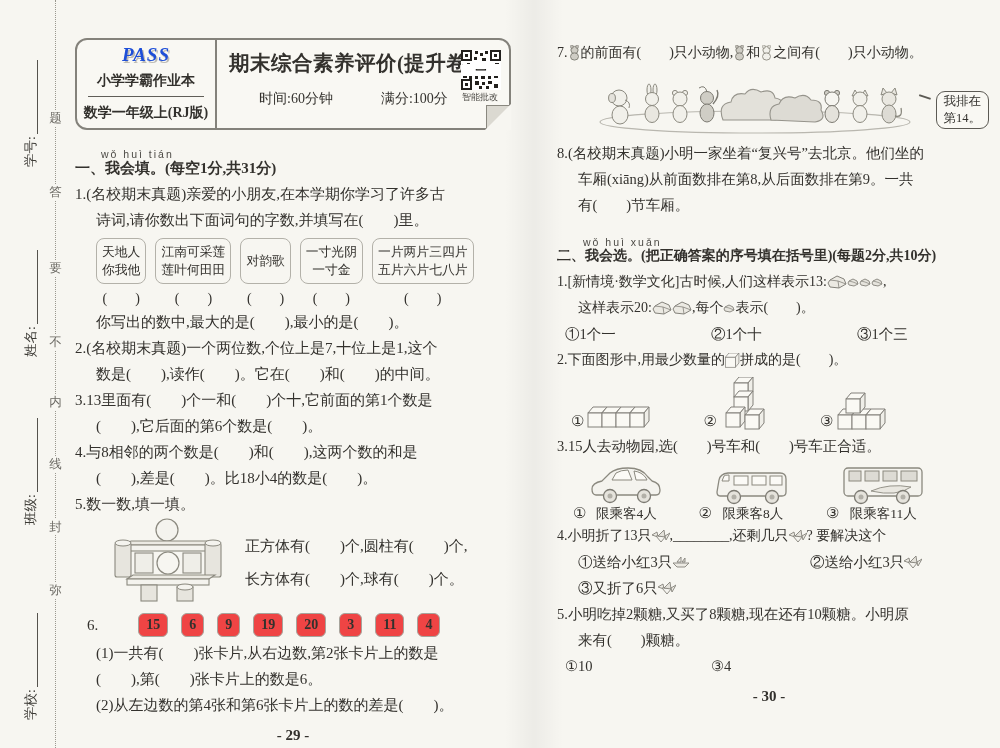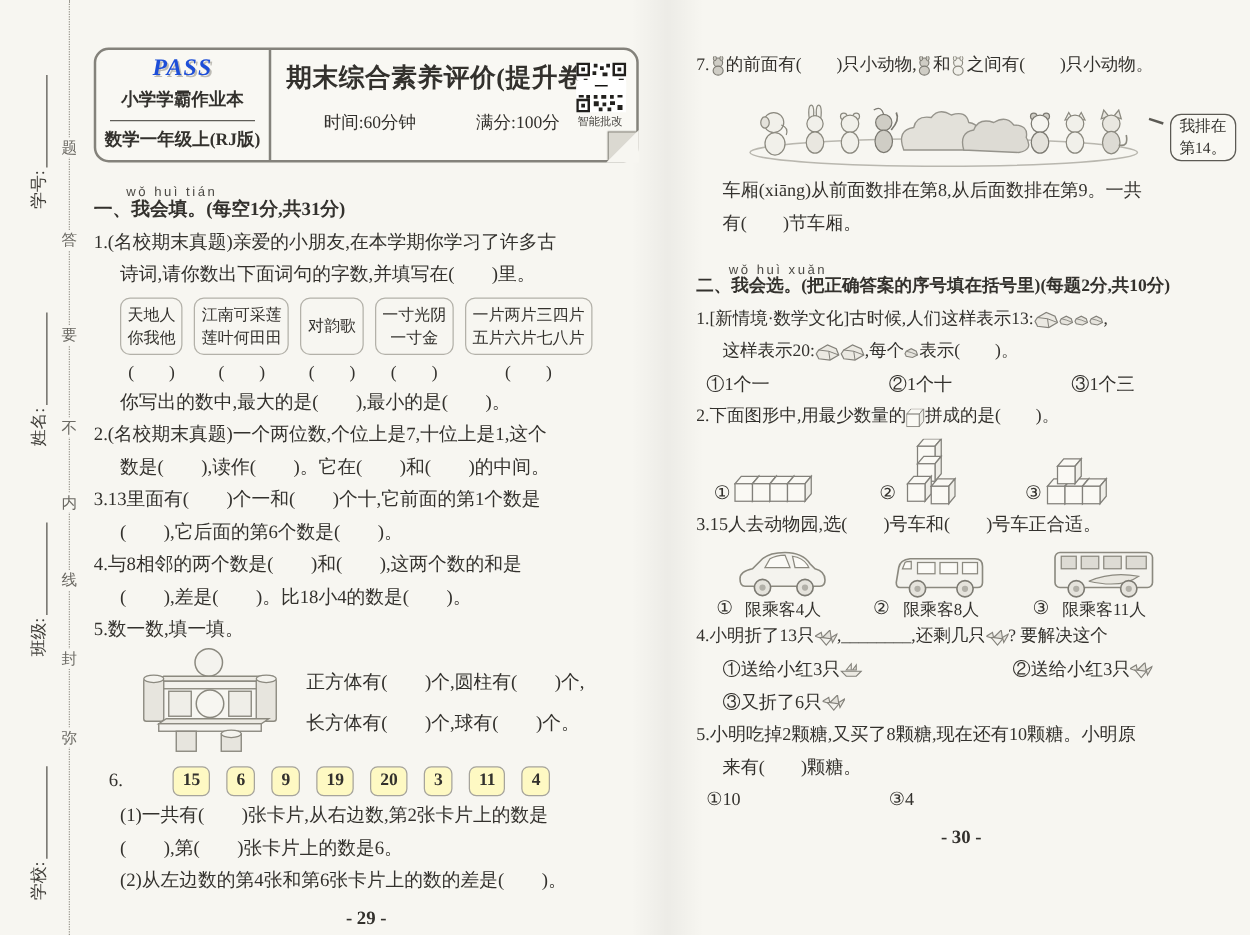--- a/index.html
+++ b/index.html
@@ -56,21 +56,21 @@
   .cardcol{display:flex;flex-direction:column;align-items:center;}
   .pcard{border:1.5px solid #b3b1a9;border-radius:8px;padding:2px 5px;text-align:center;
     font-size:12.8px;line-height:18px;min-height:40px;display:flex;flex-direction:column;justify-content:center;}
   .pparen{font-size:14px;margin-top:5px;line-height:20px;}
   
   .q5row{display:flex;margin-left:30px;gap:14px;align-items:center;}
   .q5txt{line-height:33px;white-space:pre-wrap;}
   
   .q6row{display:flex;align-items:center;margin:3px 0 2px 12px;}
   .q6cards{display:flex;gap:13px;margin-left:40px;}
-  .numcard{border:1.5px solid #a6a49c;border-radius:6px;background:#fef9c3;
+  .numcard{border:1.5px solid #a6a49c;border-radius:6px;background:#ef4444;
     padding:0 7px;font-weight:bold;font-size:14px;line-height:22px;}
   .footer{text-align:center;font-weight:bold;margin-top:4px;font-size:15px;}
   
   .q7line{display:flex;align-items:center;font-size:14px;white-space:pre-wrap;}
   .scene{position:relative;margin:6px 0 4px 38px;width:380px;height:64px;}
   .bubble{position:absolute;right:-14px;top:19px;border:1.5px solid #5c5a54;border-radius:9px;
     background:#f9f8f3;padding:1px 7px;font-size:12.5px;line-height:17px;text-align:left;}
   .bubbletail{position:absolute;right:44px;top:24px;width:12px;height:1.5px;background:#5c5a54;
     transform:rotate(18deg);}
   
@@ -397,20 +397,21 @@
           <path d="M16,28 q8,2 6,-8" fill="none" stroke="#8b897f" stroke-width="1.3"></path>
         </g>
       </svg>
       <div class="bubbletail"></div>
       <div class="bubble">
         <div>我排在</div>
         <div>第14。</div>
       </div>
     </div>
 
+    <div class="ql">8.(名校期末真题)小明一家坐着“复兴号”去北京。他们坐的</div>
     <div class="ql cont">车厢(xiāng)从前面数排在第8,从后面数排在第9。一共</div>
     <div class="ql cont">有(　　)节车厢。</div>
 
     <div class="sechead">
       <span class="pinyin">wǒ huì xuǎn</span>
       <span>二、我会选。(把正确答案的序号填在括号里)(每题2分,共10分)</span>
     </div>
 
     <div class="q7line">
       <span>1.[新情境·数学文化]古时候,人们这样表示13:</span>

